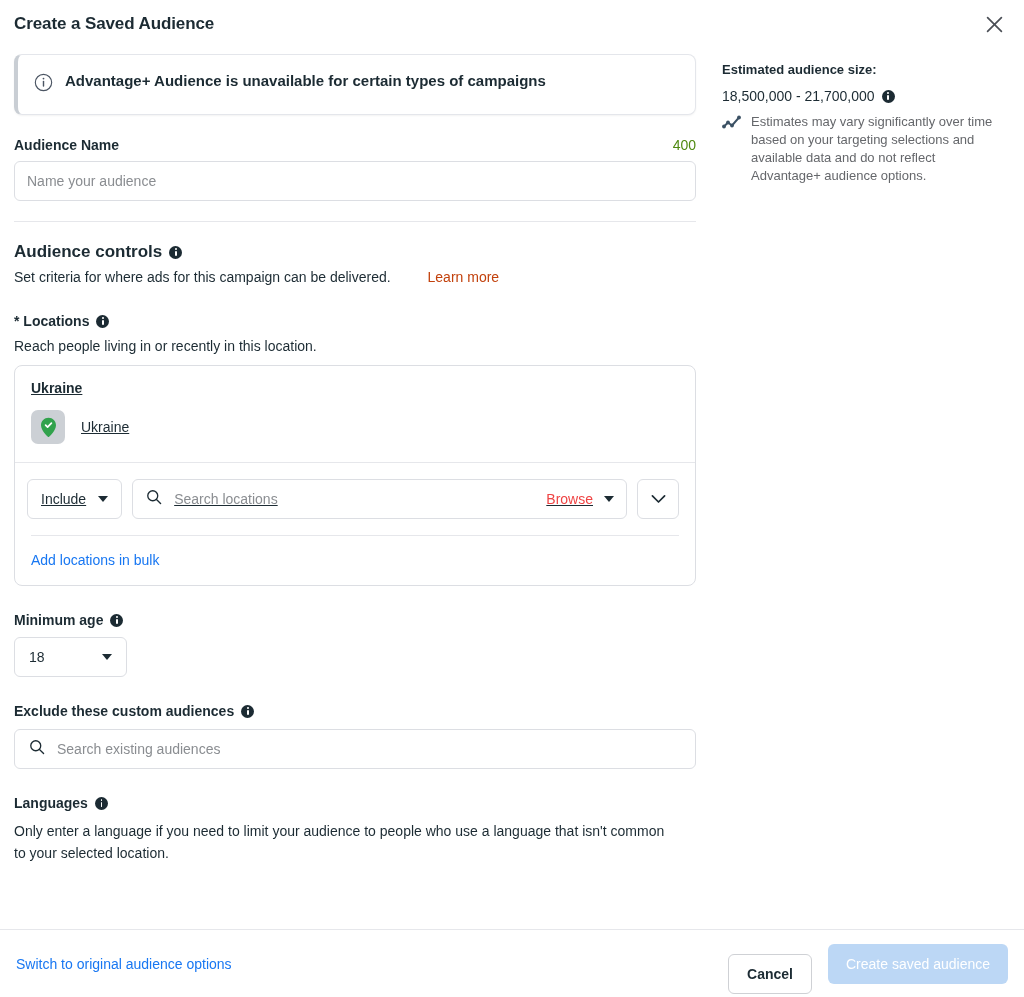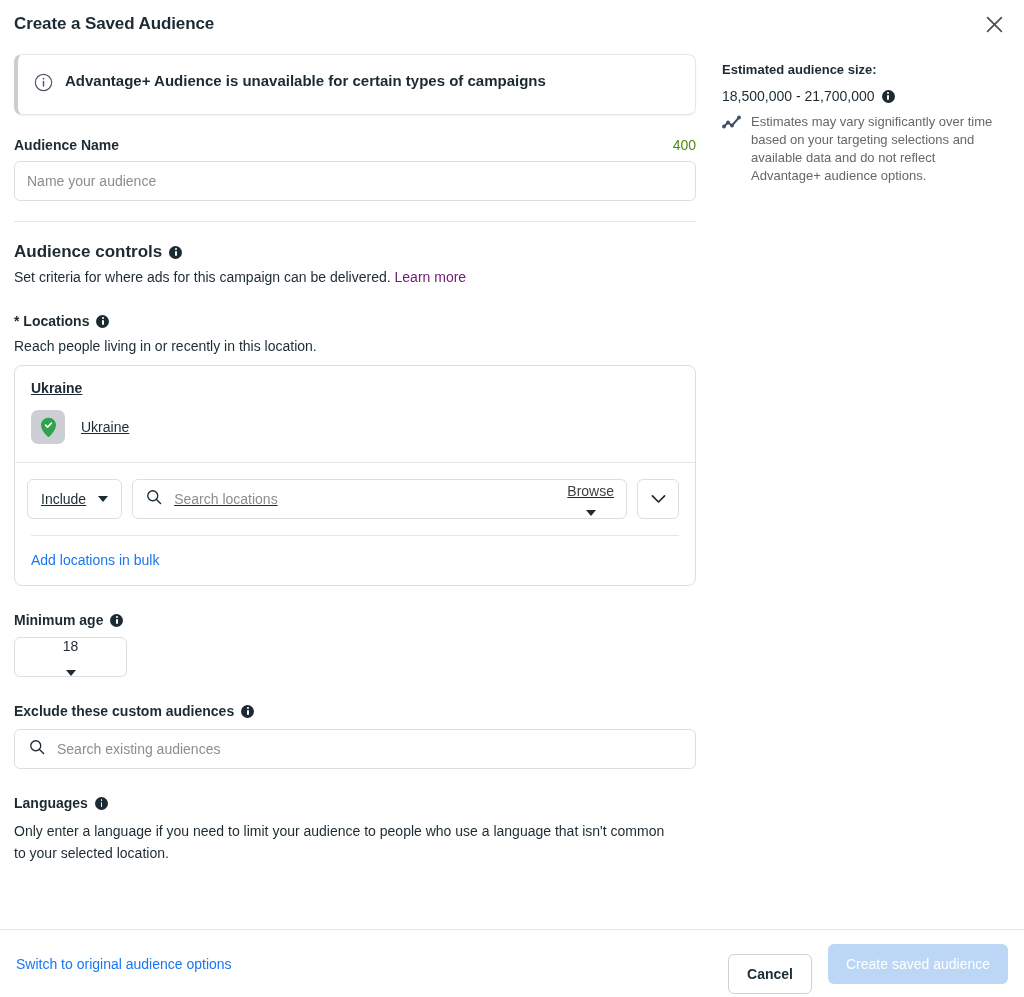--- a/index.html
+++ b/index.html
@@ -148,21 +148,21 @@
     display: flex;
     align-items: center;
     gap: 7px;
   }
   .sect-sub {
     margin-top: 6px;
     font-size: 14px;
     color: #1c2b33;
     line-height: 19px;
   }
-  .link { color: #701a75; text-decoration: none; cursor: pointer; }
+  .link { color: #c2410c; text-decoration: none; cursor: pointer; margin-left: 33px; }
 
   .sub-label {
     margin-top: 26px;
     font-size: 14px;
     font-weight: bold;
     color: #1c2b33;
     display: flex;
     align-items: center;
     gap: 7px;
   }
@@ -265,24 +265,23 @@
     border: none;
     outline: none;
     font-size: 14px;
     font-family: "Liberation Sans", sans-serif;
     color: #1c2b33;
     background: transparent;
   }
   .search-wrap input::placeholder { color: #8a8d91; }
   .browse-inline {
     display: flex; align-items: center; gap: 11px;
-    font-size: 14px; color: #404040; cursor: pointer;
+    font-size: 14px; color: #ef4444; cursor: pointer;
     padding-left: 8px;
     white-space: nowrap;
-    flex-direction: column;
   }
   .chev-box {
     width: 42px; height: 40px;
     border: 1px solid #dcdee3;
     border-radius: 6px;
     background: #fff;
     display: flex; align-items: center; justify-content: center;
     cursor: pointer;
     flex: 0 0 42px;
   }
@@ -302,21 +301,20 @@
     border: 1px solid #dcdee3;
     border-radius: 6px;
     background: #fff;
     display: flex;
     align-items: center;
     justify-content: space-between;
     padding: 0 14px 0 14px;
     font-size: 14px;
     color: #1c2b33;
     cursor: pointer;
-    flex-direction: column;
   }
 
   .search-box-full {
     margin-top: 10px;
     width: 100%;
     height: 40px;
     border: 1px solid #dcdee3;
     border-radius: 6px;
     background: #fff;
     display: flex;

